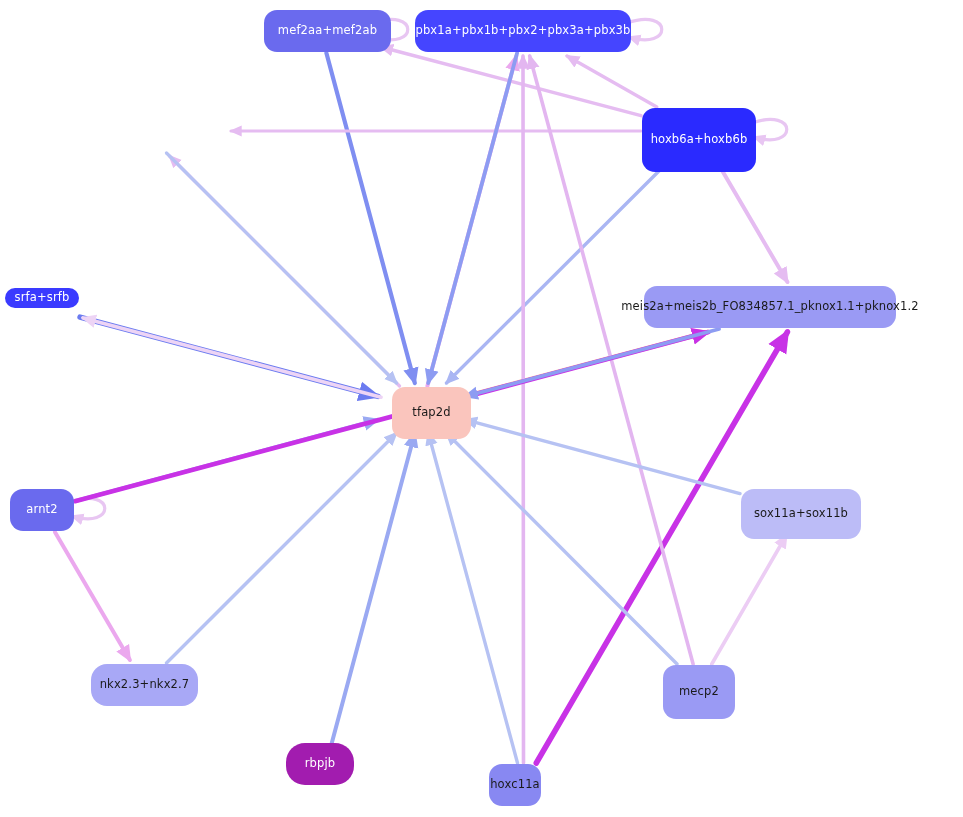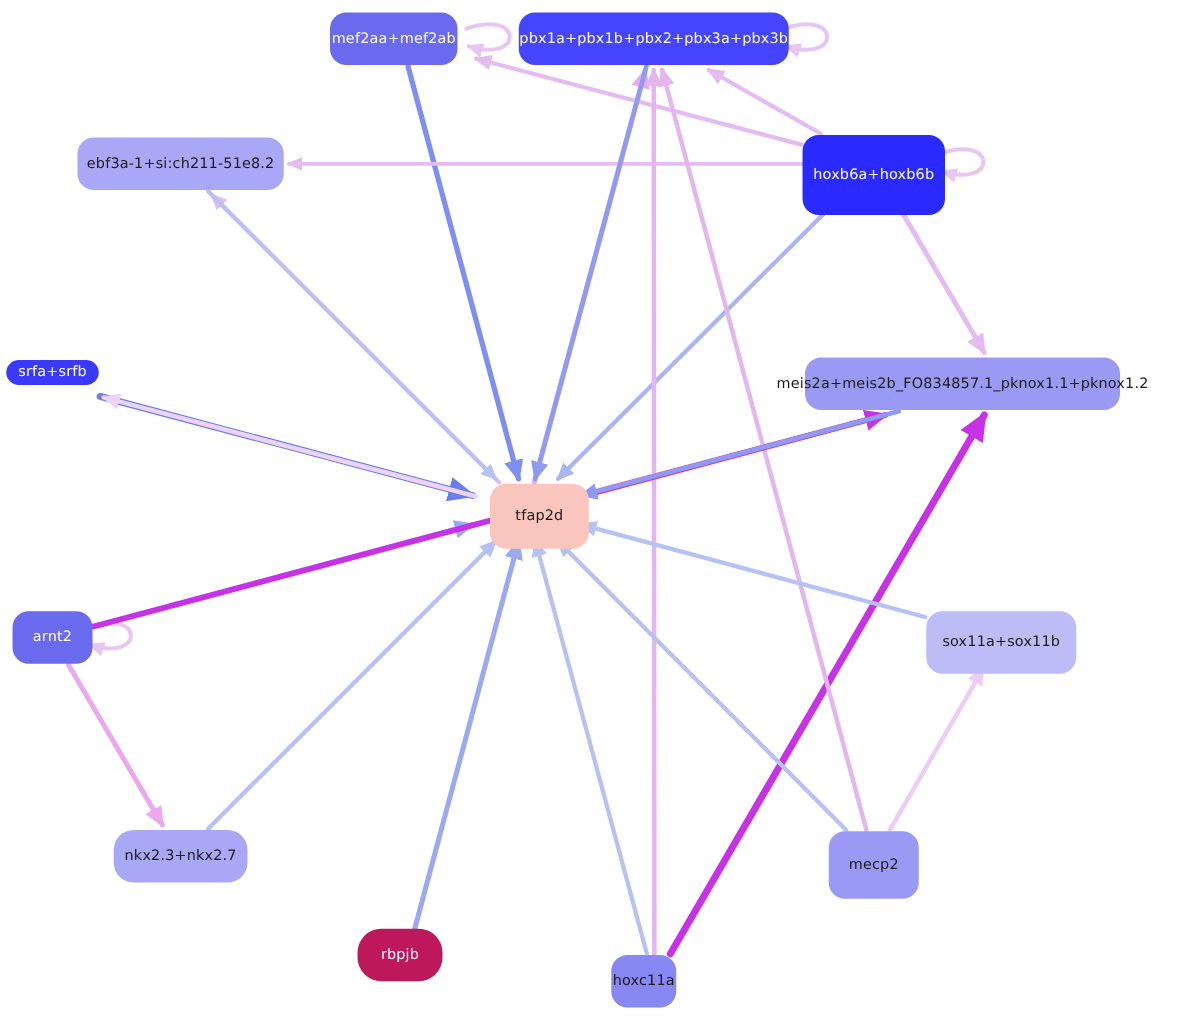--- a/index.html
+++ b/index.html
@@ -122,28 +122,25 @@
       <path stroke="#e3b6f0" stroke-width="3.6" fill="none" stroke-linecap="round" d="M 693.1 664.0 L 529.7 56.0" marker-end="url(#arw-e3b6f0)"></path>
       <path stroke="#eccdf4" stroke-width="3.6" fill="none" stroke-linecap="round" d="M 711.8 664.0 L 786.5 535.0" marker-end="url(#arw-eccdf4)"></path>
       <path stroke="#b6c2f3" stroke-width="3.4" fill="none" stroke-linecap="round" d="M 740.0 493.6 L 465.0 419.7" marker-end="url(#arw-b6c2f3)"></path>
       <path stroke="#b6c2f3" stroke-width="3.2" fill="none" stroke-linecap="round" d="M 166.5 153.0 L 396.5 383.0" marker-end="url(#arw-b6c2f3)"></path>
       <path stroke="#c832e6" stroke-width="4.6" fill="none" stroke-linecap="round" d="M 75.0 501.2 L 708.4 332.0" marker-end="url(#arw-c832e6)"></path>
       <path stroke="#8d9cf2" stroke-width="3.6" fill="none" stroke-linecap="round" d="M 719.1 329.0 L 465.0 396.5" marker-end="url(#arw-8d9cf2)"></path>
       <path stroke="#8d9cf2" stroke-width="3.8" fill="none" stroke-linecap="round" d="M 517.1 53.0 L 428.2 383.0" marker-end="url(#arw-8d9cf2)"></path>
     </svg>
 
   <div id="node-layer">
-      <div class="node" style="left: 264px; top: 10px; width: 102px; height: 42px; background: rgb(106, 106, 238); color: rgb(255, 255, 255);">
+      <div class="node" style="left: 264px; top: 10px; width: 127px; height: 42px; background: rgb(106, 106, 238); color: rgb(255, 255, 255);">
         <span class="node-label">mef2aa+mef2ab</span>
       </div>
       <div class="node" style="left: 415px; top: 10px; width: 216px; height: 42px; background: rgb(69, 69, 255); color: rgb(255, 255, 255);">
         <span class="node-label">pbx1a+pbx1b+pbx2+pbx3a+pbx3b</span>
-      </div>
-      <div class="node" style="left: 62px; top: 110px; width: 165px; height: 42px; background: rgb(168, 168, 246); color: rgb(26, 26, 26);">
-        <span class="node-label">ebf3a-1+si:ch211-51e8.2</span>
       </div>
       <div class="node" style="left: 642px; top: 108px; width: 114px; height: 64px; background: rgb(42, 42, 255); color: rgb(255, 255, 255);">
         <span class="node-label">hoxb6a+hoxb6b</span>
       </div>
       <div class="node" style="left: 644px; top: 286px; width: 252px; height: 42px; background: rgb(154, 154, 244); color: rgb(26, 26, 26);">
         <span class="node-label">meis2a+meis2b_FO834857.1_pknox1.1+pknox1.2</span>
       </div>
       <div class="node" style="left: 5px; top: 288px; width: 74px; height: 20px; background: rgb(58, 58, 255); color: rgb(255, 255, 255);">
         <span class="node-label">srfa+srfb</span>
       </div>
@@ -155,21 +152,21 @@
       </div>
       <div class="node" style="left: 741px; top: 489px; width: 120px; height: 50px; background: rgb(188, 188, 247); color: rgb(26, 26, 26);">
         <span class="node-label">sox11a+sox11b</span>
       </div>
       <div class="node" style="left: 91px; top: 664px; width: 107px; height: 42px; background: rgb(168, 168, 246); color: rgb(26, 26, 26); border-radius: 16px;">
         <span class="node-label">nkx2.3+nkx2.7</span>
       </div>
       <div class="node" style="left: 663px; top: 665px; width: 72px; height: 54px; background: rgb(154, 154, 244); color: rgb(26, 26, 26);">
         <span class="node-label">mecp2</span>
       </div>
-      <div class="node" style="left: 286px; top: 743px; width: 68px; height: 42px; background: #be185d; color: rgb(255, 255, 255); border-radius: 19px;">
+      <div class="node" style="left: 286px; top: 743px; width: 68px; height: 42px; background: #a21caf; color: rgb(255, 255, 255); border-radius: 19px;">
         <span class="node-label">rbpjb</span>
       </div>
       <div class="node" style="left: 489px; top: 764px; width: 52px; height: 42px; background: rgb(136, 136, 242); color: rgb(26, 26, 26);">
         <span class="node-label">hoxc11a</span>
       </div>
     </div>
 
 </div>
 
 </body></html>

